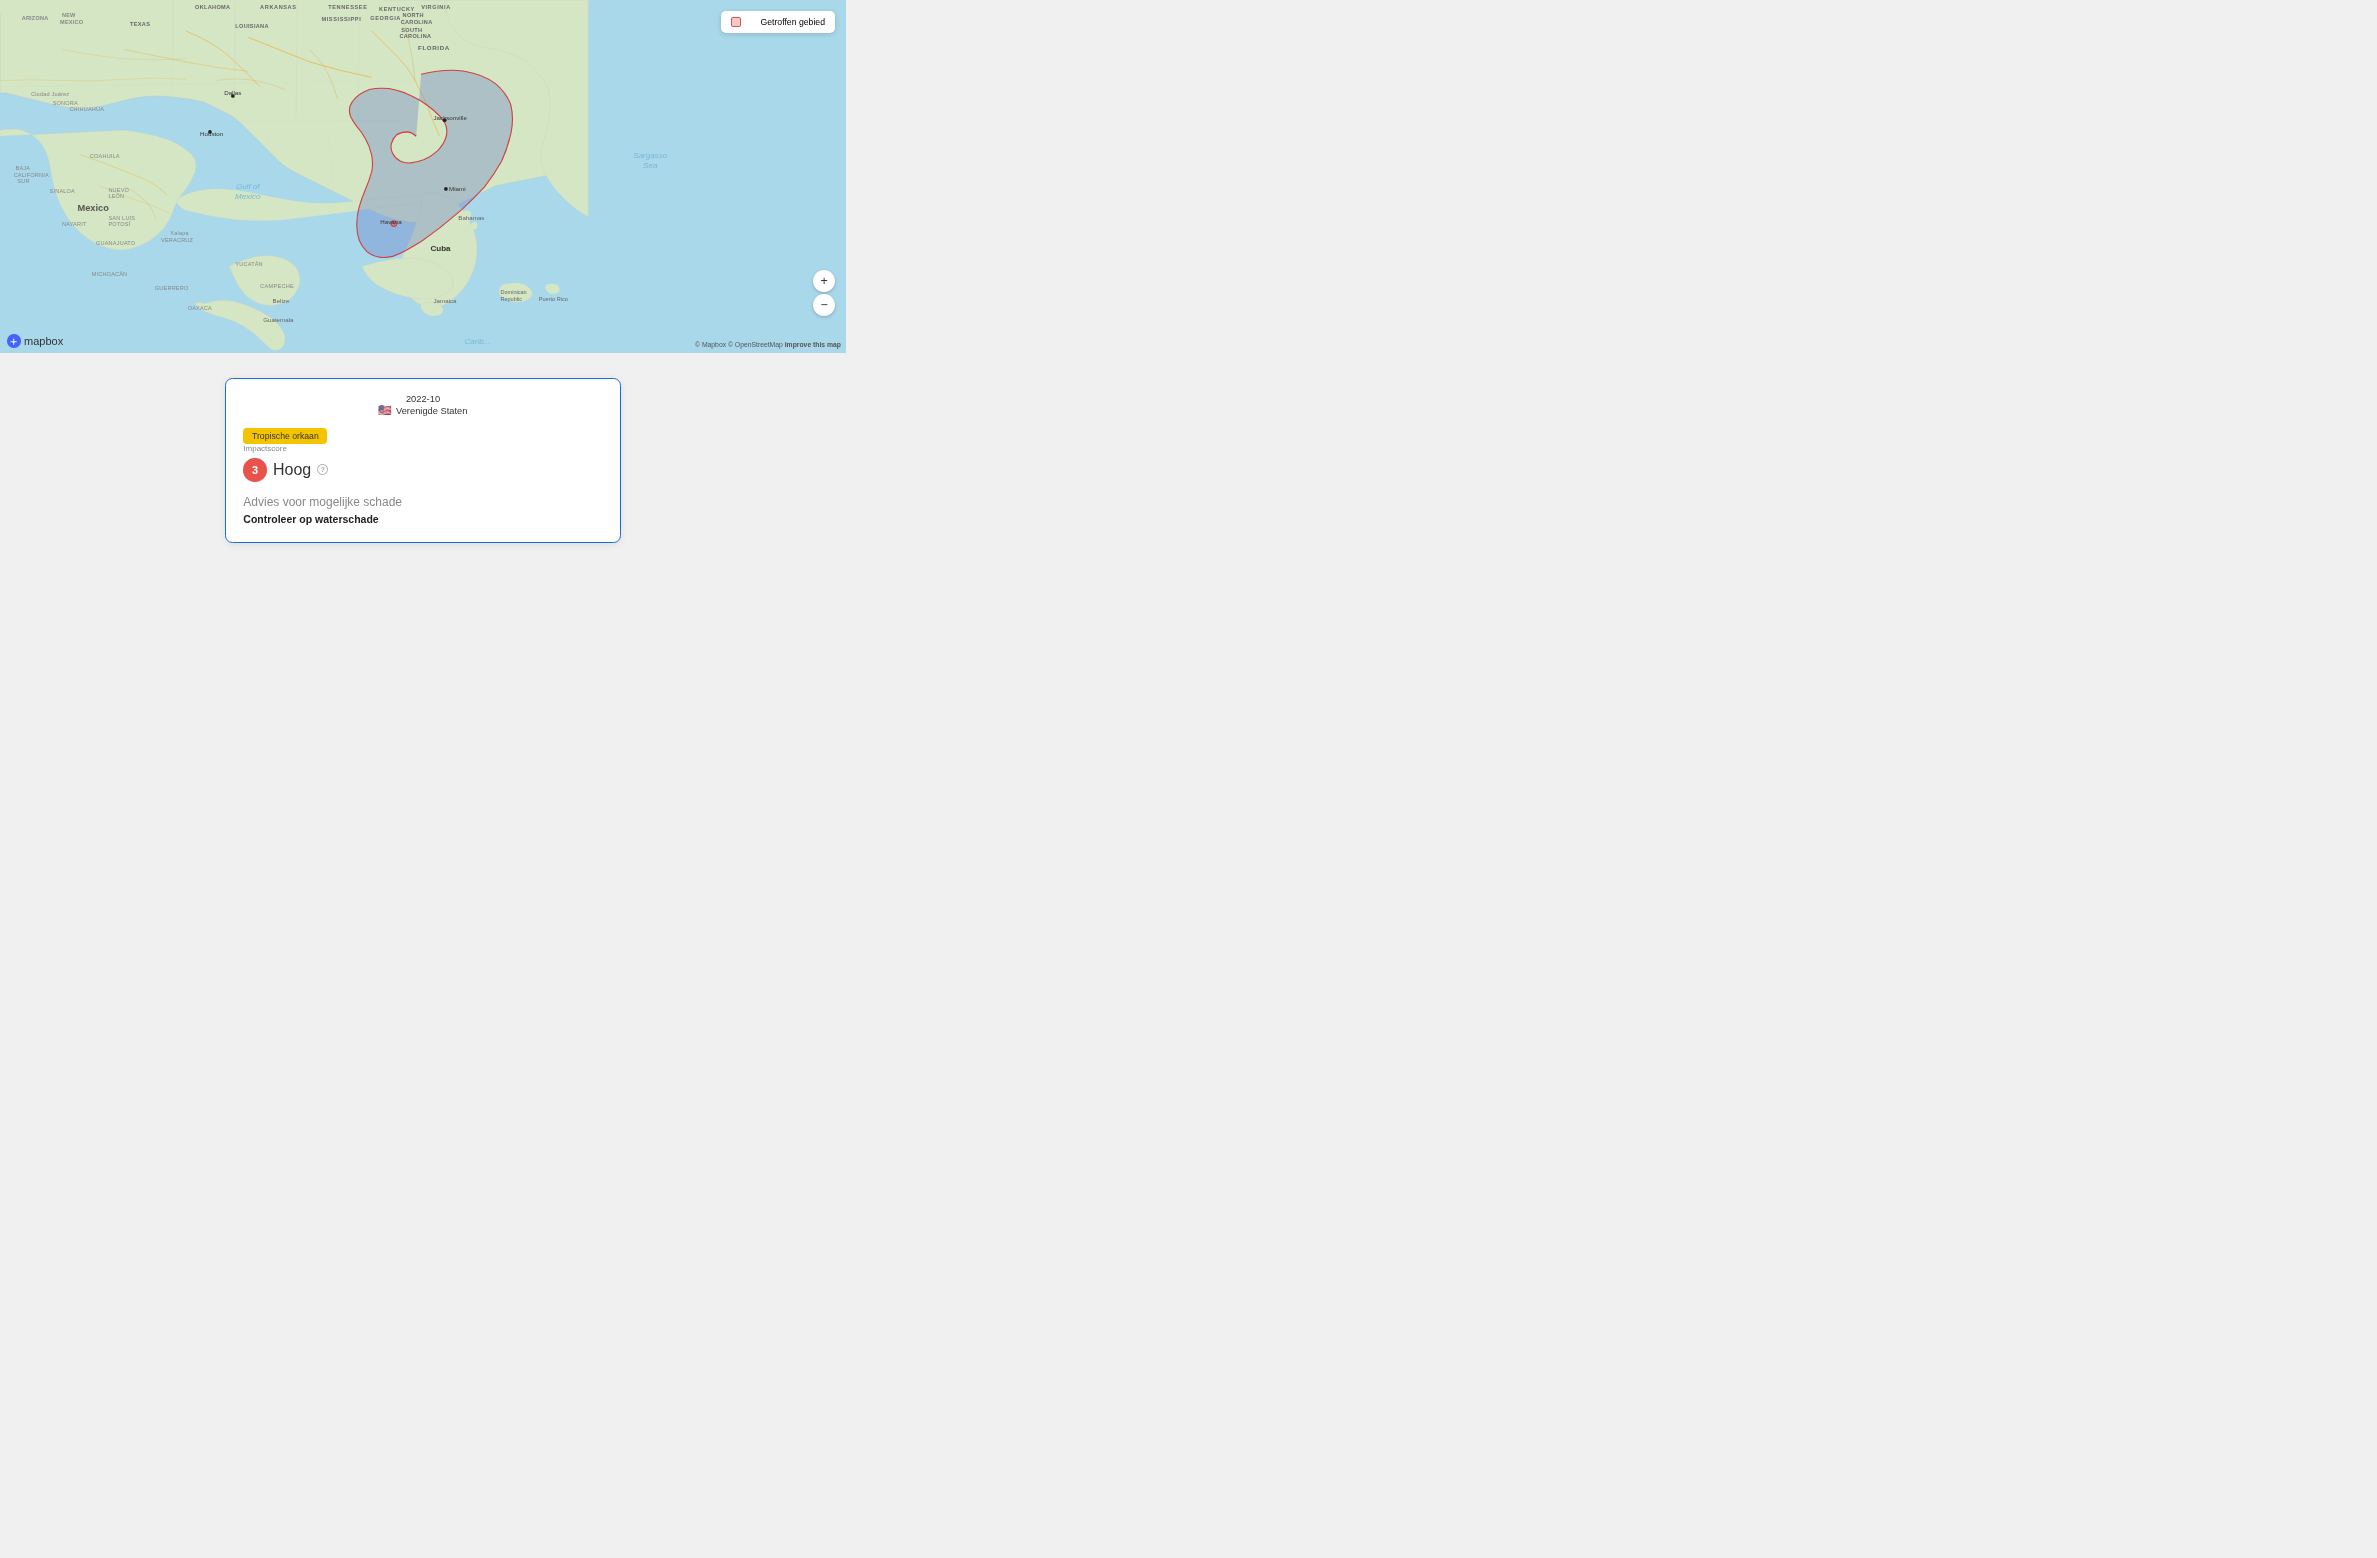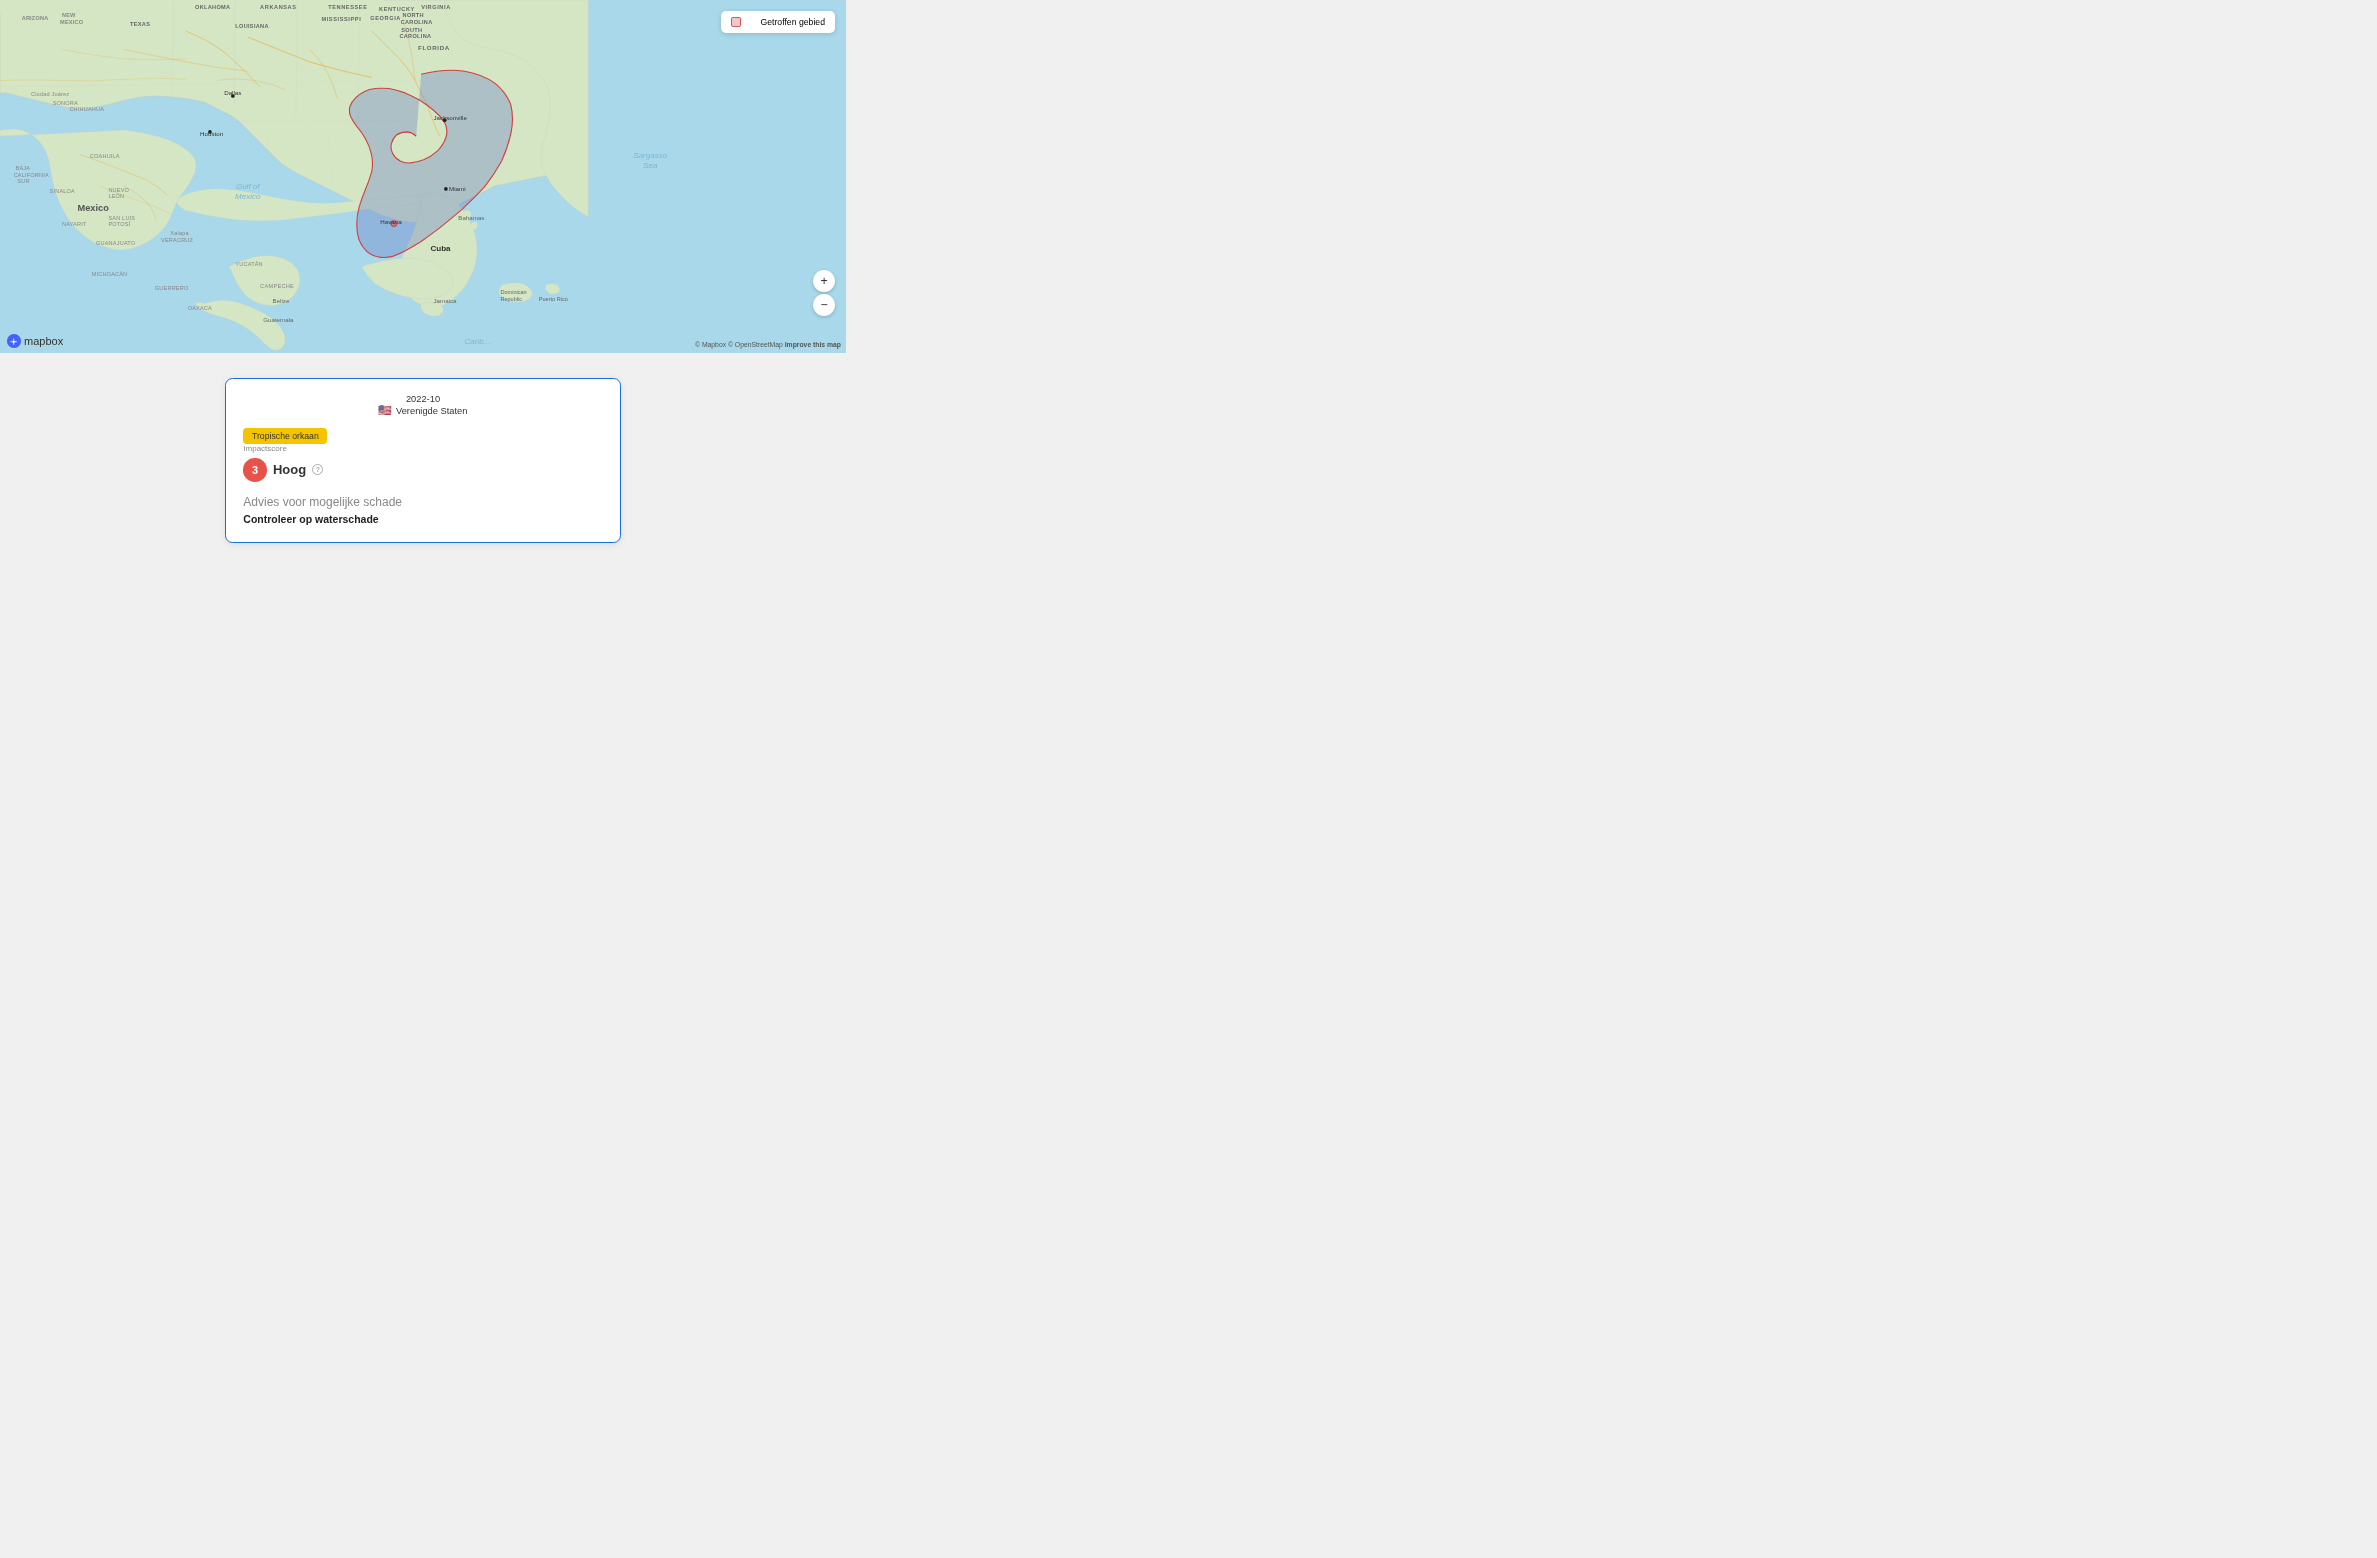--- a/index.html
+++ b/index.html
@@ -188,22 +188,22 @@
       border-radius: 50%;
       display: flex;
       align-items: center;
       justify-content: center;
       color: white;
       font-size: 11px;
       font-weight: 700;
     }
 
     .impact-text {
-      font-size: 13px;
-      font-weight: 700;
+      font-size: 16px;
+      font-weight: 400;
       color: #333;
     }
 
     .info-icon {
       width: 11px;
       height: 11px;
       border-radius: 50%;
       border: 1.2px solid #aaa;
       display: flex;
       align-items: center;

